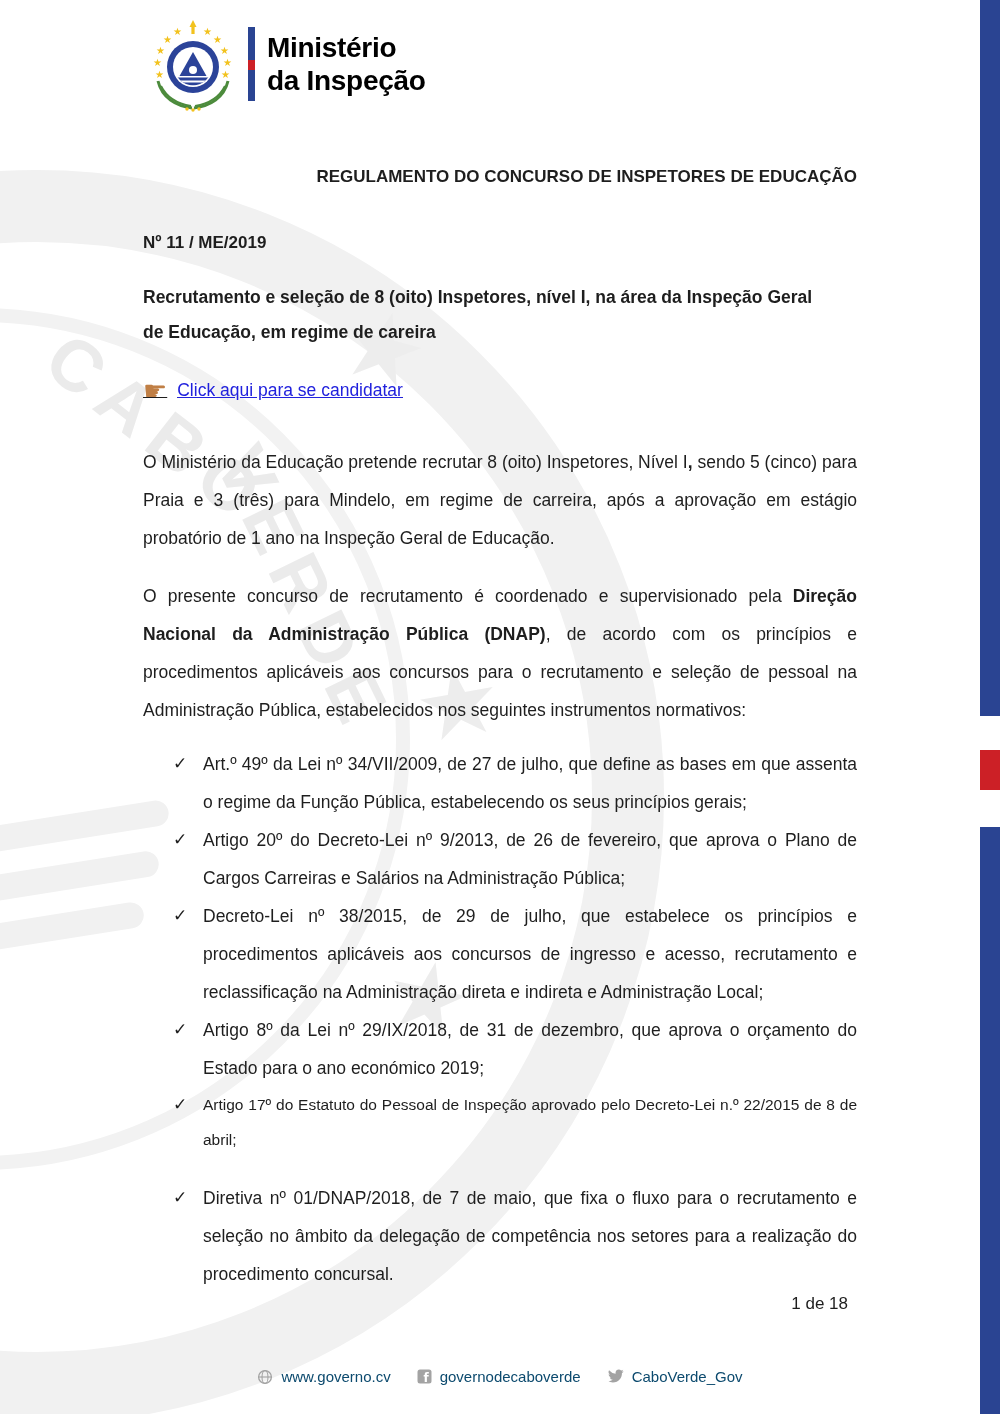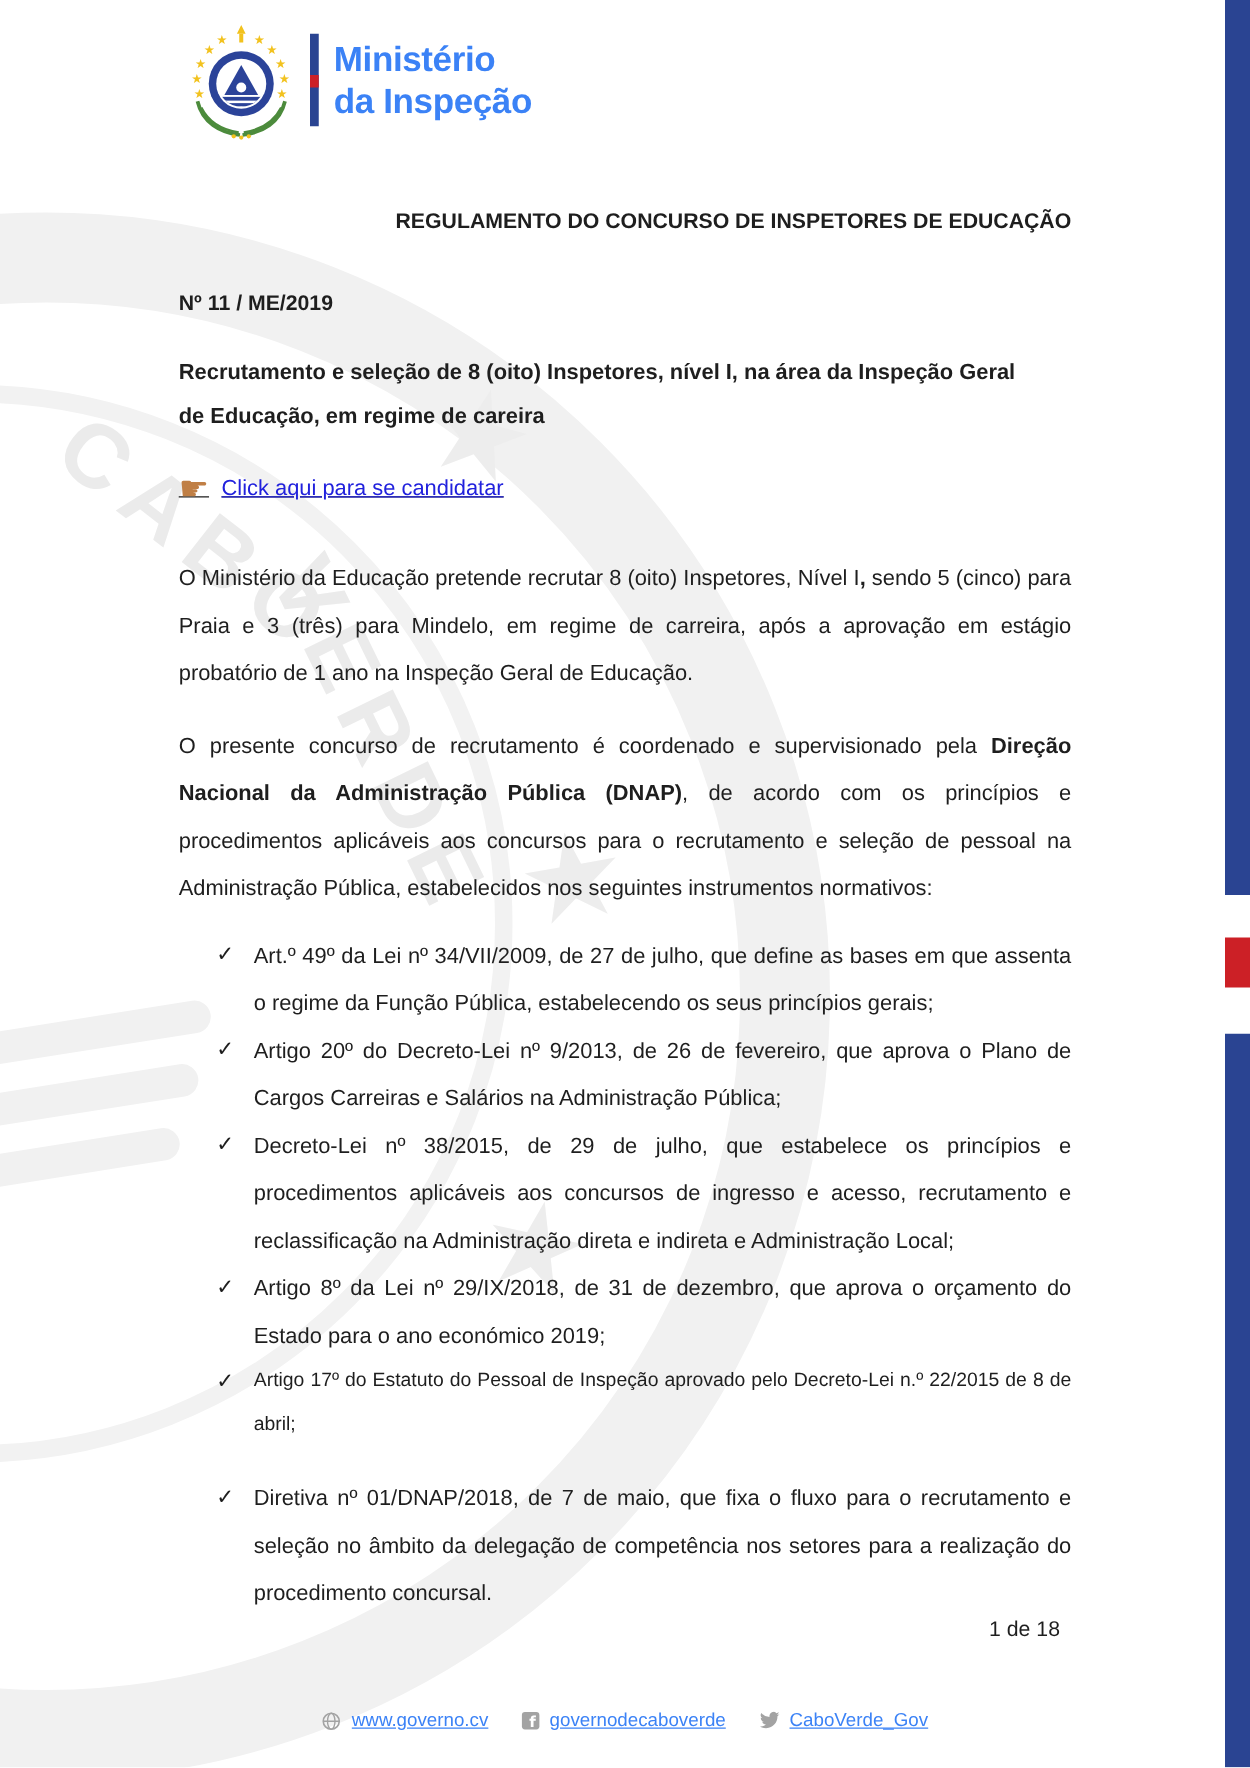--- a/index.html
+++ b/index.html
@@ -19,42 +19,42 @@
   
   .edge{position:absolute;right:0;width:20px;z-index:2;}
   .edge-blue-top{top:0;height:716px;background:var(--accent-blue);}
   .edge-red{top:750px;height:40px;background:var(--accent-red);}
   .edge-blue-bottom{top:827px;height:587px;background:var(--accent-blue);}
   
   .logo{position:absolute;left:146px;top:16px;display:flex;align-items:center;z-index:3;}
   .logo-bar{position:relative;width:7px;height:74px;background:var(--accent-blue);
     margin-left:8px;margin-right:12px;}
   .logo-bar .red-dot{position:absolute;left:0;top:33px;width:7px;height:10px;background:var(--accent-red);}
-  .logo-text{font-size:28px;font-weight:bold;color:#3b82f6;line-height:33px;letter-spacing:-0.3px;}
+  .logo-text{font-size:28px;font-weight:bold;color:#000000;line-height:33px;letter-spacing:-0.3px;}
   
   .content{position:absolute;left:143px;width:714px;top:0;z-index:3;}
   .doc-title{margin-top:167px;text-align:right;font-weight:bold;font-size:17px;}
   .doc-number{margin-top:46px;text-align:left;font-weight:bold;font-size:17px;}
   .doc-subtitle{margin-top:27px;font-weight:bold;font-size:17.5px;line-height:35px;}
   .link-row{margin-top:25px;text-align:left;font-size:17.5px;text-decoration:underline;}
   .hand{font-size:27px;color:#c07f45;vertical-align:-4px;margin-right:10px;}
   .apply-link{color:var(--link-blue);text-decoration:underline;}
   .para{margin:0;text-align:justify;font-size:17.5px;line-height:38px;}
   .p1{margin-top:36px;}
   .p2{margin-top:20px;}
   ul.reglist{list-style:none;margin:16px 0 0 0;padding:0;}
   ul.reglist li{position:relative;padding-left:60px;margin:0;text-align:justify;
     font-size:17.5px;line-height:38px;}
   ul.reglist li .check{position:absolute;left:30px;top:0;font-size:17px;}
   ul.reglist li.small{font-size:15.5px;line-height:35px;}
   ul.reglist li.gap{margin-top:22px;}
   .page-indicator{position:absolute;right:152px;top:1294px;font-size:17px;z-index:3;text-align:center;}
   
   .footer{position:absolute;left:0;top:1368px;width:1000px;display:flex;justify-content:center;
-    gap:26px;align-items:center;color:#3b82f6;font-size:15px;z-index:3;text-decoration:underline;}
+    gap:26px;align-items:center;color:#0c4a6e;font-size:15px;z-index:3;}
   .footer .f-item{display:flex;align-items:center;gap:8px;}
   .footer svg{display:block;}
 </style>
 </head>
 <body>
 
 <div class="page">
 
   <div class="wm wm-ring-outer"></div>
   <div class="wm wm-ring-inner"></div>

